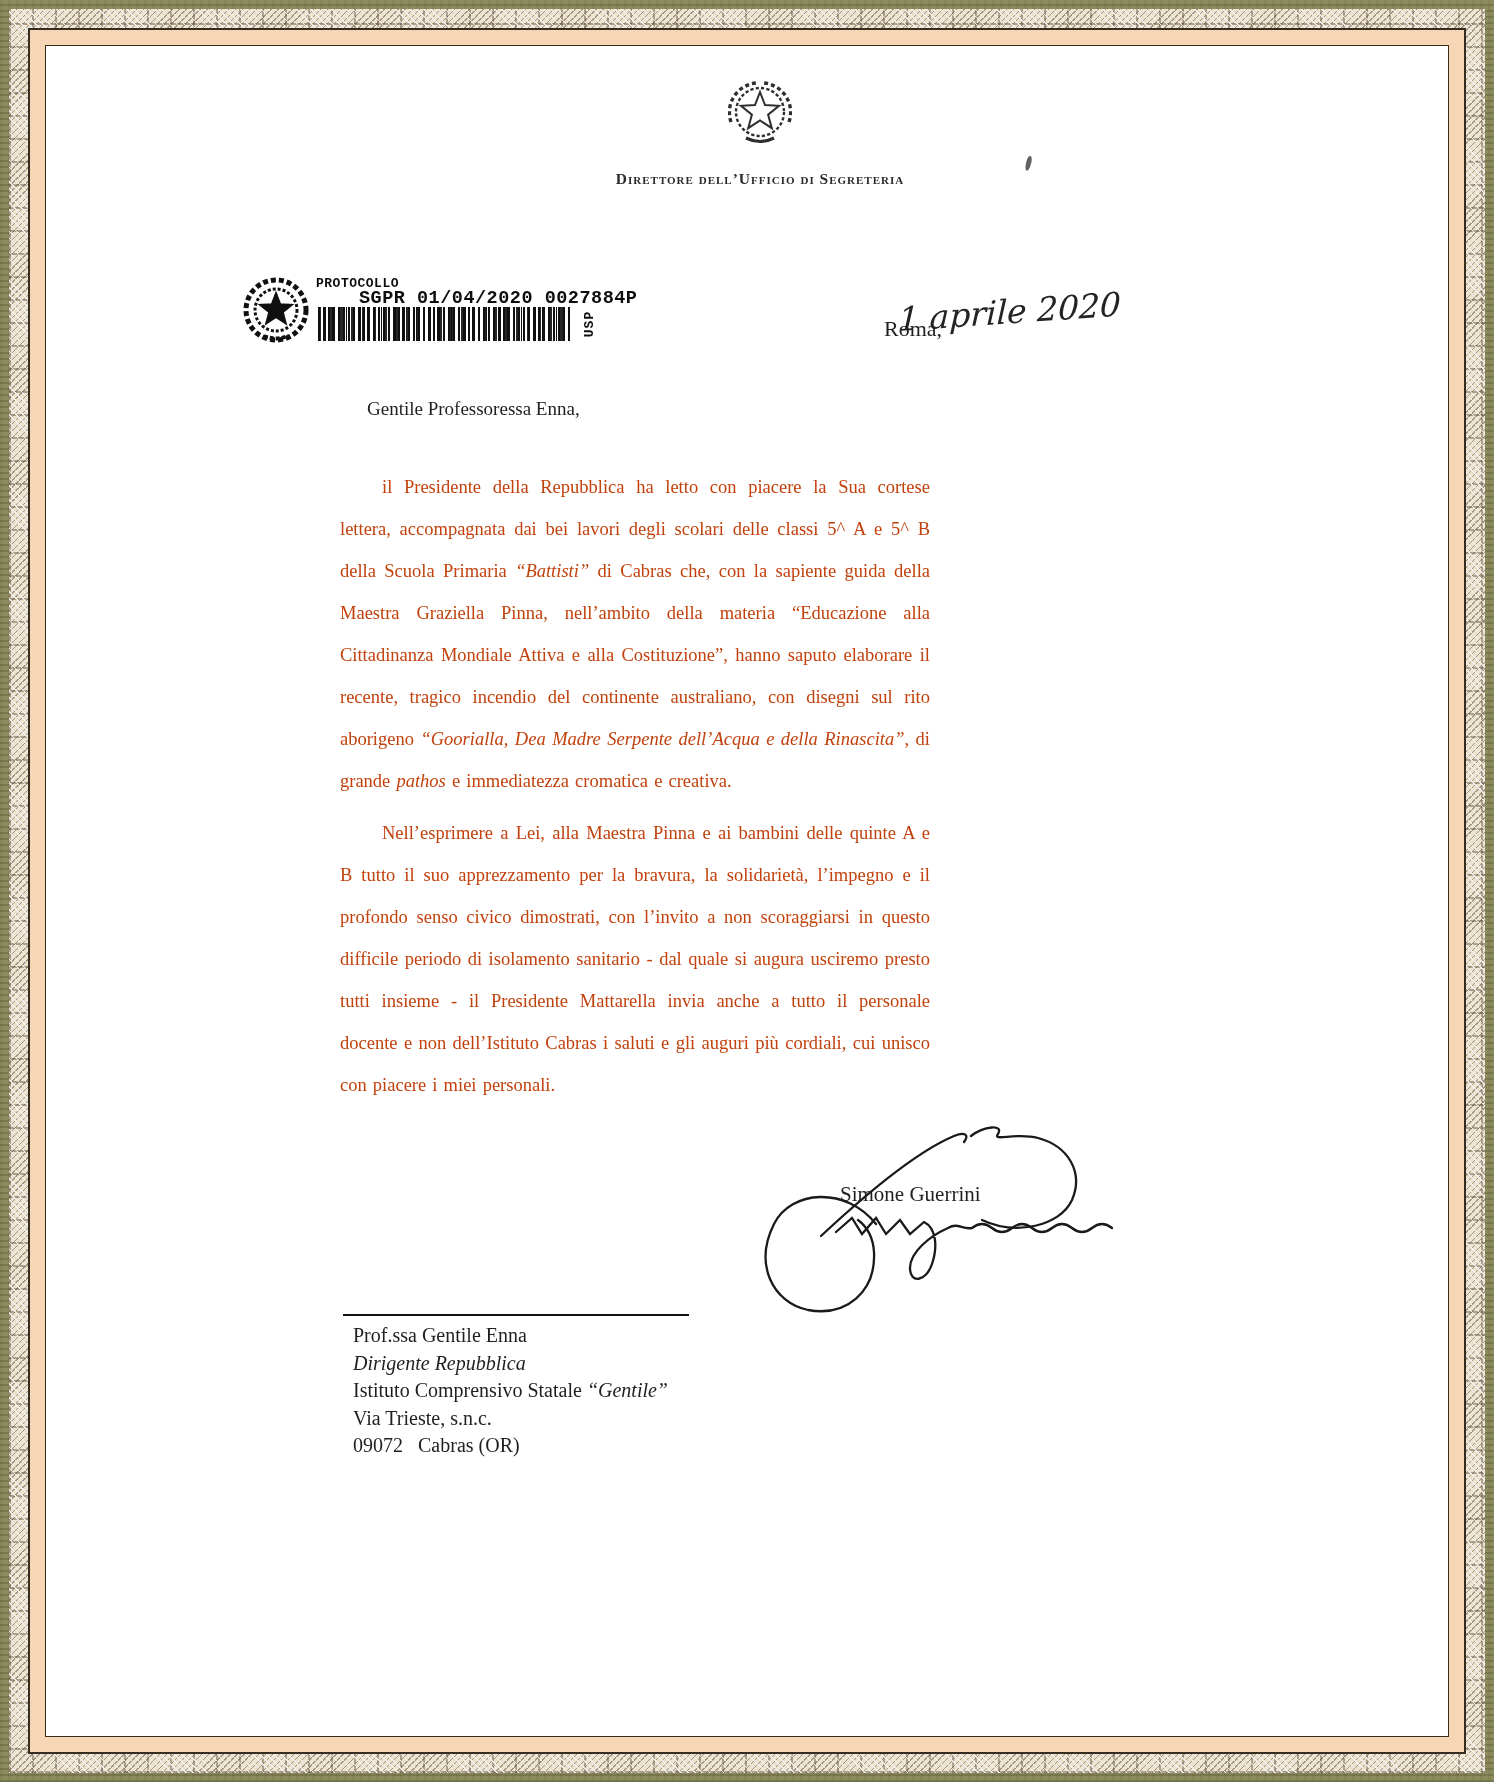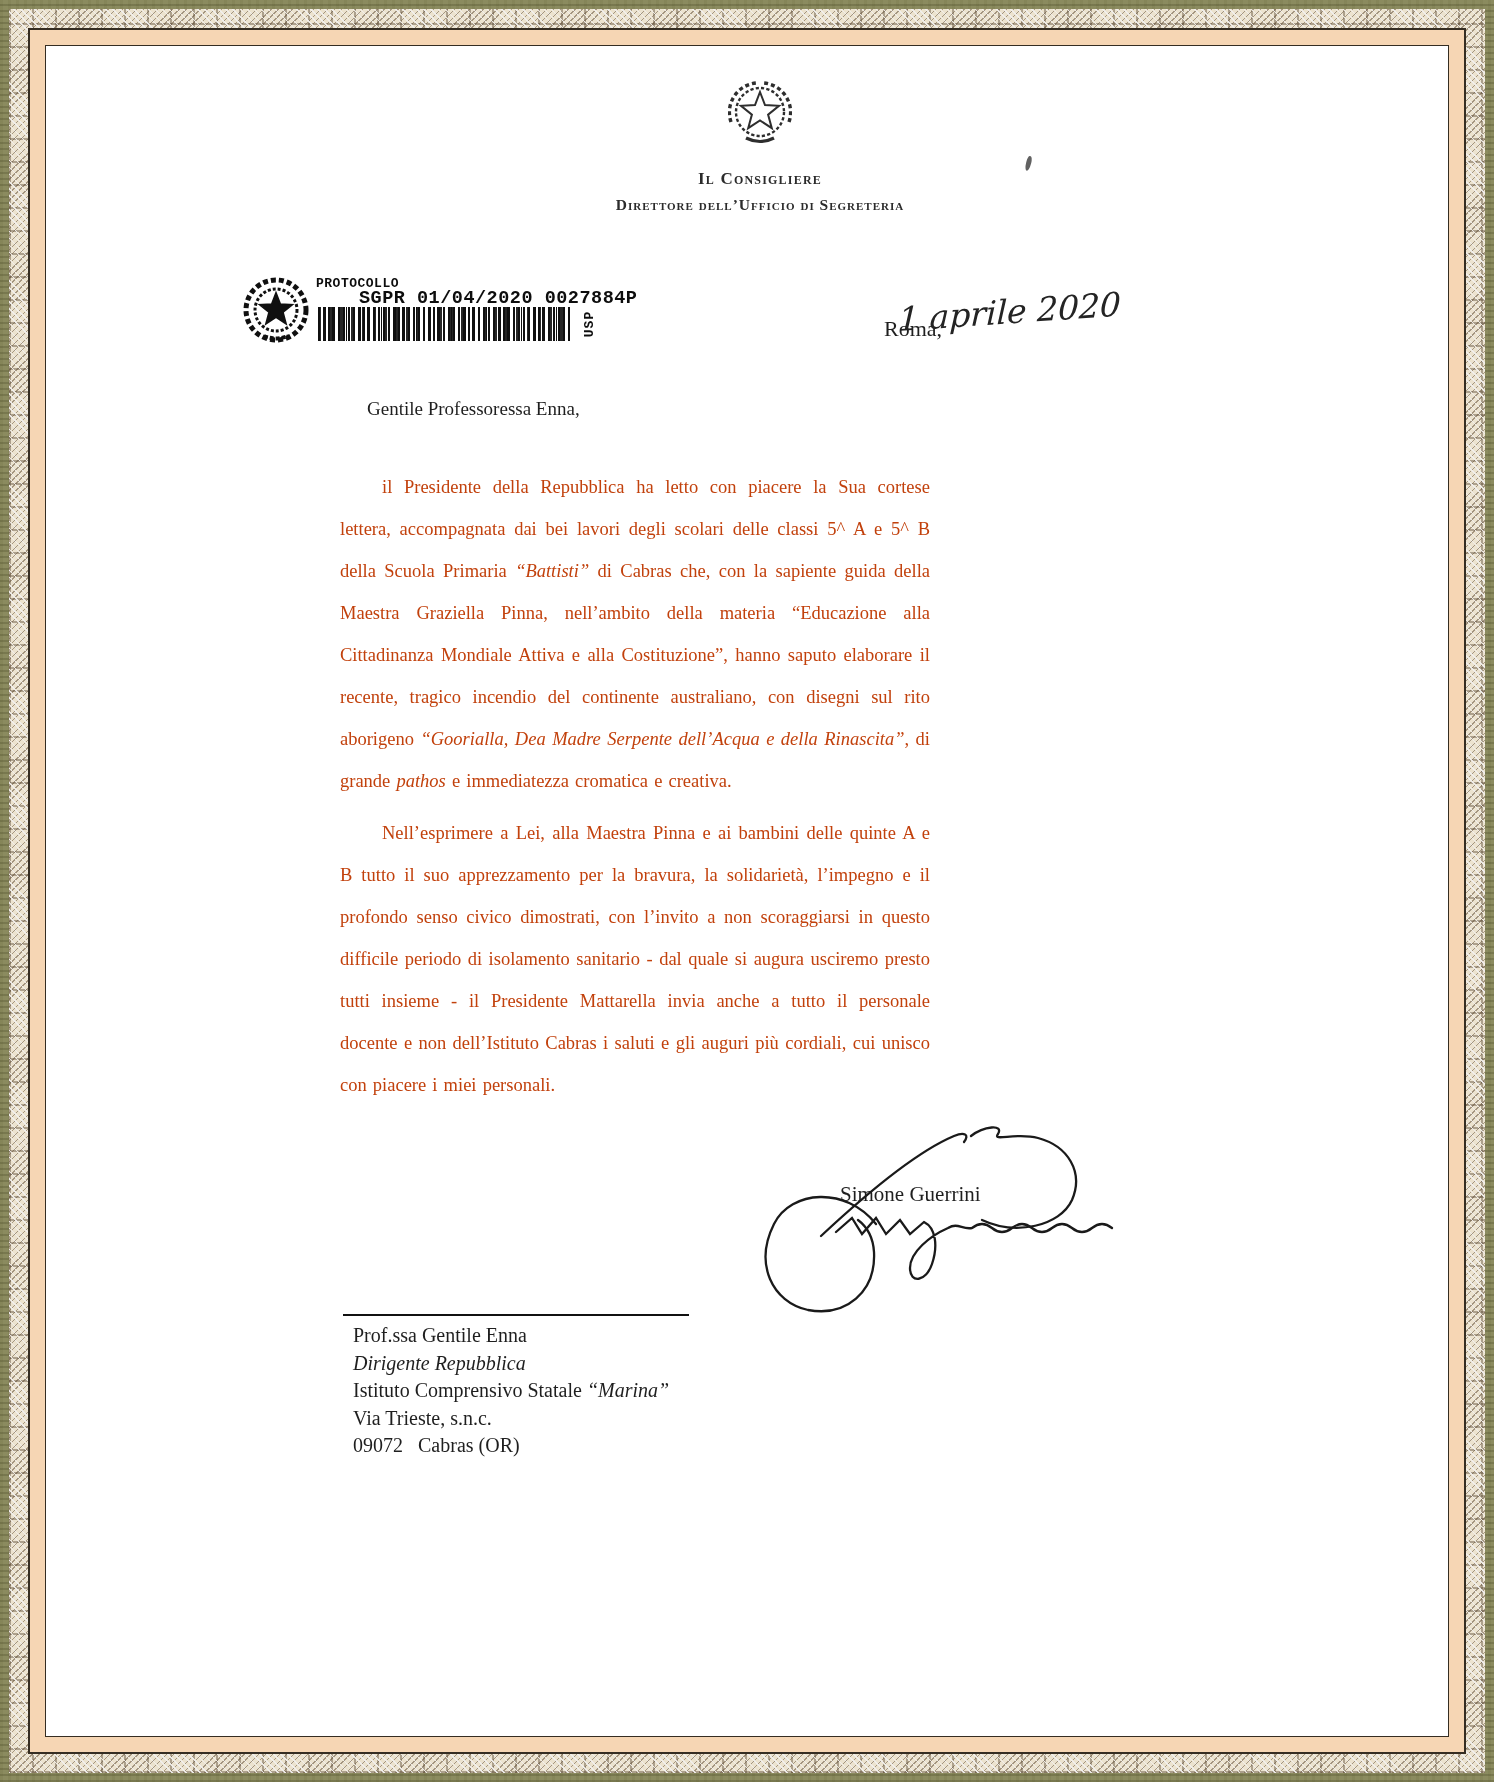--- a/index.html
+++ b/index.html
@@ -117,21 +117,20 @@
       <svg width="64" height="64" viewBox="-32 -32 64 64" fill="none" stroke="#2e2e2e">
         <circle r="24" stroke-width="2.4" stroke-dasharray="3.2 2.2"></circle>
         <path d="M -29 10 A 29.5 29.5 0 0 1 -4 -29" stroke-width="3.4" stroke-dasharray="4 3"></path>
         <path d="M 29 10 A 29.5 29.5 0 0 0 4 -29" stroke-width="3.4" stroke-dasharray="4 3"></path>
         <path d="M -14 26 Q 0 33 14 26" stroke-width="3.2"></path>
         <path d="M 0,-20 L 5,-6.9 L 19,-6.2 L 8.1,2.6 L 11.8,16.2 L 0,8.5 L -11.8,16.2 L -8.1,2.6 L -19,-6.2 L -5,-6.9 Z" stroke-width="2" fill="#fff"></path>
       </svg>
     </div>
 
     <div class="abs lh-text">
-      <div class="l1">Il Consigliere</div>
       <div class="l2">Direttore dell’Ufficio di Segreteria</div>
     </div>
 
     <div class="abs ink-speck"></div>
 
     <div class="abs stamp-emblem">
       <svg width="68" height="68" viewBox="-34 -34 68 68" fill="none" stroke="#101010">
         <circle r="30" stroke-width="5" stroke-dasharray="5 3"></circle>
         <circle r="21" stroke-width="3" stroke-dasharray="3 2"></circle>
         <path d="M 0,-16 L 4,-5.5 L 15.2,-5 L 6.5,2.1 L 9.4,13 L 0,6.8 L -9.4,13 L -6.5,2.1 L -15.2,-5 L -4,-5.5 Z" stroke-width="2.5" fill="#101010"></path>
@@ -157,19 +156,19 @@
         <path d="M 135 112 C 180 70, 230 28, 268 12 C 278 8, 284 10, 278 18"></path>
         <path d="M 285 12 C 298 2, 318 0, 312 10 C 306 18, 330 8, 352 14 C 382 22, 398 48, 386 76 C 374 102, 330 112, 296 96"></path>
         <path d="M 150 108 L 166 94 L 176 110 L 190 94 L 200 110 L 214 96 L 224 110 L 238 98 C 250 104, 252 122, 246 140 C 240 158, 224 160, 224 144 C 224 128, 244 112, 262 104 C 272 98, 276 106, 286 104 Q 296 96, 306 104 T 326 104 T 346 104 T 366 104 T 386 104 T 406 104 T 426 104"></path>
       </svg>
     </div>
 
     <div class="abs recipient-rule"></div>
     <div class="abs recipient">
       <div><span>Prof.ssa Gentile Enna</span></div>
       <div><span class="it">Dirigente Repubblica</span></div>
-      <div><span>Istituto Comprensivo Statale </span><span class="it">“Marina”</span></div>
+      <div><span>Istituto Comprensivo Statale </span><span class="it">“Gentile”</span></div>
       <div><span>Via Trieste, s.n.c.</span></div>
       <div><span>09072&nbsp;&nbsp;&nbsp;Cabras (OR)</span></div>
     </div>
 
   </div>
 </div>
 
 </body></html>

